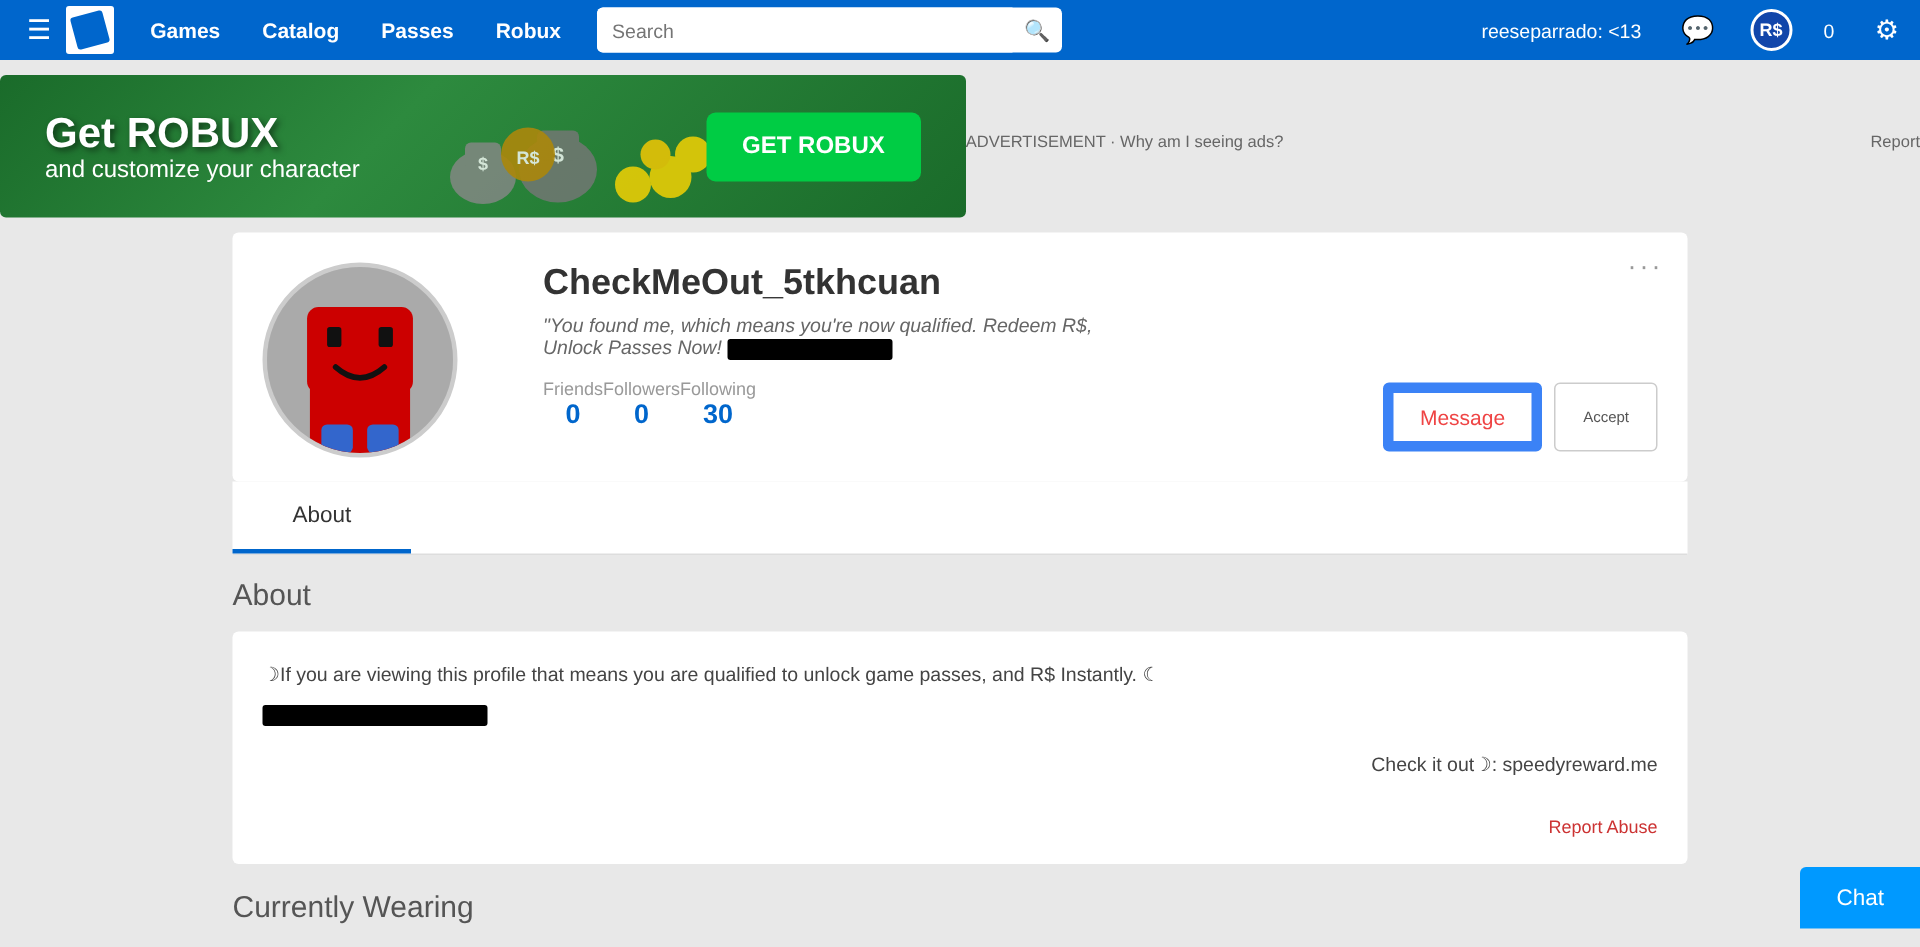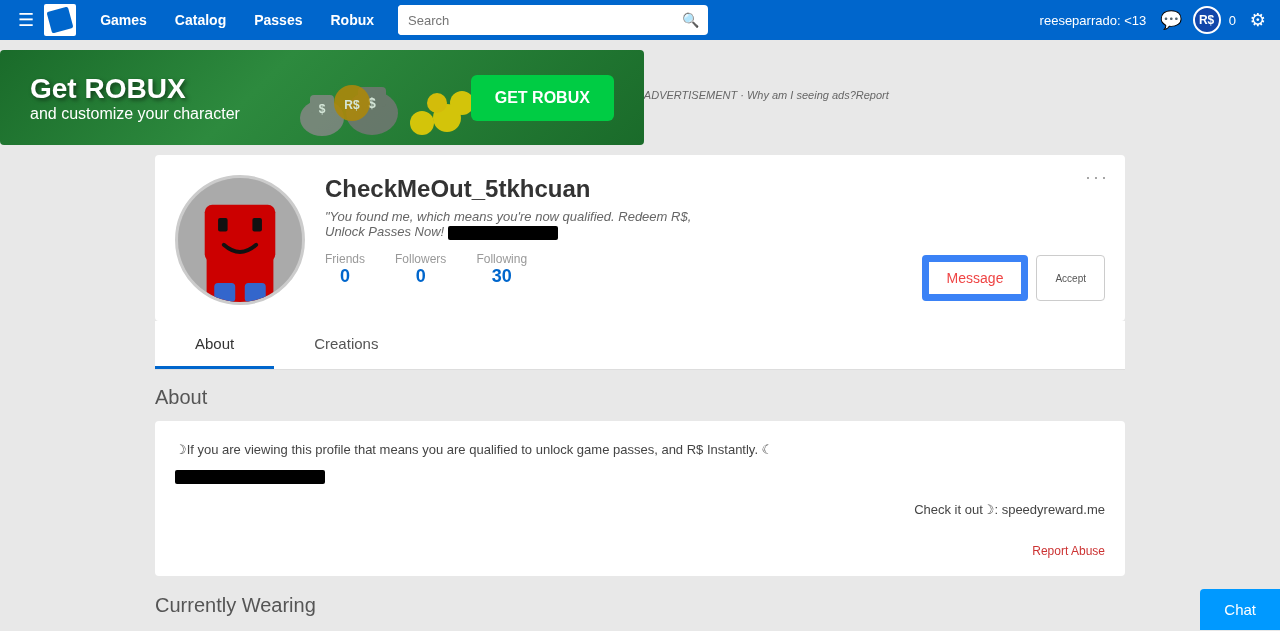--- a/index.html
+++ b/index.html
@@ -77,21 +77,21 @@
       border: none;
       cursor: pointer;
       padding: 0 8px;
       color: #666;
       font-size: 14px;
     }
     .nav-right {
       margin-left: auto;
       display: flex;
       align-items: center;
-      gap: 4px;
+      gap: 17px;
     }
     .nav-user {
       color: white;
       font-size: 13px;
       margin-right: 4px;
     }
     .nav-icon-btn {
       color: white;
       background: none;
       border: none;
@@ -142,23 +142,23 @@
       padding: 14px 24px;
       font-size: 16px;
       font-weight: bold;
       cursor: pointer;
       z-index: 2;
     }
     .ad-meta {
       width: 730px;
       margin: 0 auto 6px auto;
       display: flex;
+      justify-content: space-between;
       font-size: 11px;
       color: #666;
-      font-style: italic;
     }
 
     
     .profile-container {
       width: 970px;
       margin: 0 auto 10px auto;
     }
     .profile-card {
       background: white;
       border-radius: 4px;
@@ -174,21 +174,21 @@
       border-radius: 50%;
       border: 3px solid #ccc;
       overflow: hidden;
       flex-shrink: 0;
       background: #c0c0c0;
       display: flex;
       align-items: center;
       justify-content: center;
     }
     .avatar-svg { width: 100%; height: 100%; }
-    .profile-info { flex: 1; }
+    .profile-info { flex: 1; margin-left: 37px; }
     .profile-username {
       font-size: 24px;
       font-weight: bold;
       color: #333;
       margin-bottom: 6px;
     }
     .profile-status {
       font-size: 13px;
       color: #666;
       font-style: italic;
@@ -198,21 +198,20 @@
     .status-redact {
       display: inline-block;
       background: black;
       width: 110px;
       height: 14px;
       vertical-align: middle;
       border-radius: 2px;
     }
     .profile-stats {
       display: flex;
-      gap: 30px;
     }
     .stat-item { text-align: center; }
     .stat-label { font-size: 12px; color: #999; }
     .stat-value { font-size: 18px; color: #0066cc; font-weight: bold; }
     .profile-actions {
       display: flex;
       gap: 8px;
       position: absolute;
       right: 20px;
       bottom: 20px;
@@ -308,21 +307,21 @@
     .currently-wearing-heading {
       font-size: 20px;
       color: #555;
       margin: 18px 0 10px 0;
       font-weight: normal;
     }
 
     
     .chat-btn {
       position: fixed;
-      bottom: 1px;
+      bottom: 12px;
       right: 0;
       background: #0099ff;
       color: white;
       border: none;
       padding: 12px 24px;
       font-size: 15px;
       cursor: pointer;
       border-radius: 4px 0 0 0;
     }
   </style>
@@ -429,21 +428,20 @@
     </div>
     <div class="profile-options">···</div>
     <div class="profile-actions">
       <button class="btn-message">Message</button>
       <button class="btn-accept">Accept</button>
     </div>
   </div>
 
   <div class="tabs-bar">
     <div class="tab-item active">About</div>
-    <div class="tab-item">Creations</div>
   </div>
 
   <div class="content-area">
     <div class="about-section">
       <div class="about-heading">About</div>
       <div class="about-box">
         <div class="about-line">☽If you are viewing this profile that means you are qualified to unlock game passes, and R$ Instantly. ☾</div>
         <div class="about-line">
            <span class="about-redact"></span>
         </div>

